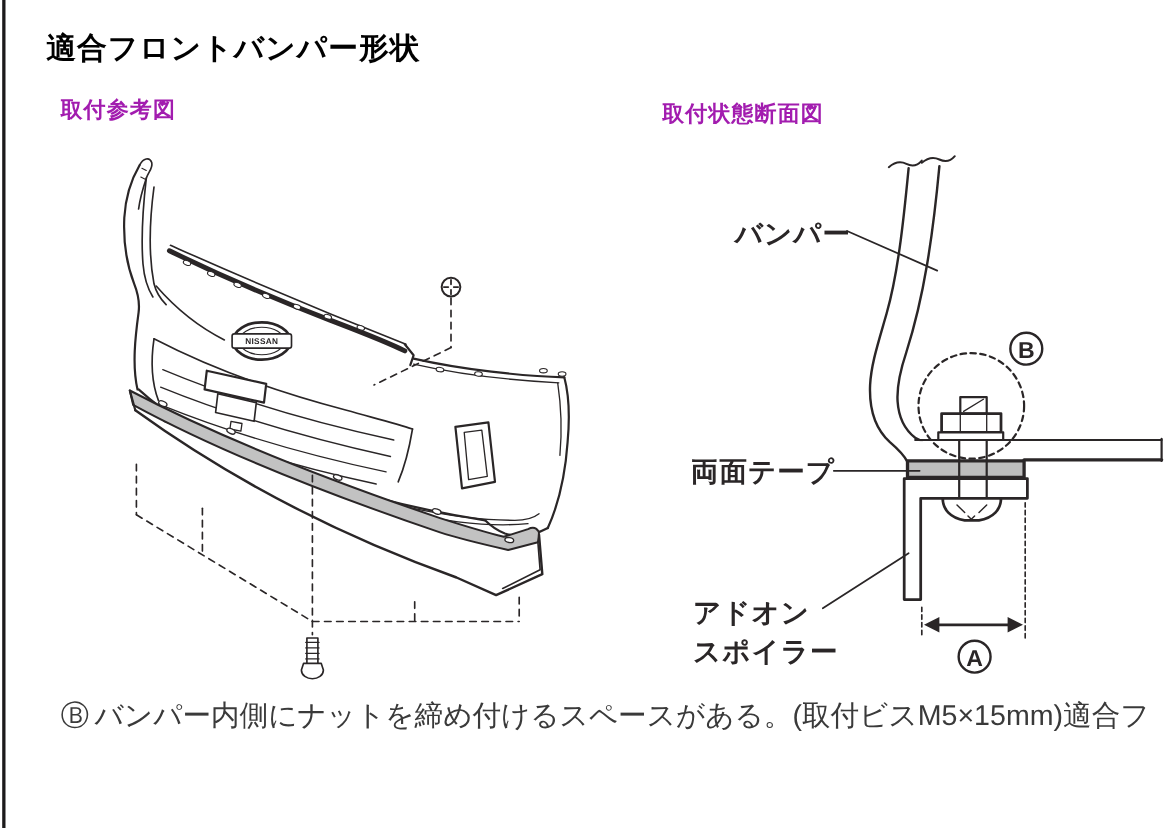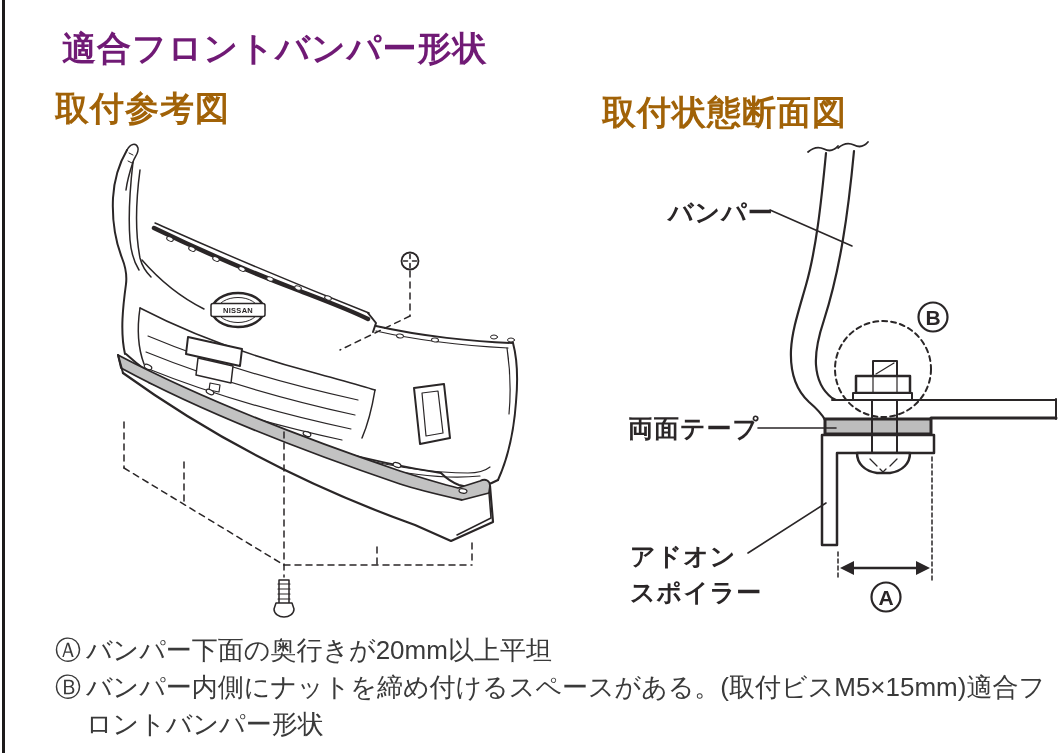--- a/index.html
+++ b/index.html
@@ -2,22 +2,22 @@
 <html><head>
 <meta charset="utf-8">
 <style>
   html,body{margin:0;padding:0;}
   body{
     width:1062px;height:753px;position:relative;background:#ffffff;
     font-family:"Liberation Sans","DejaVu Sans",sans-serif;
     color:#2a2627;overflow:hidden;
   }
   .left-border{position:absolute;left:2px;top:0;width:3px;height:753px;background:#1c1a1b;}
-  .title{position:absolute;left:62px;top:26px;font-size:34px;font-weight:bold;letter-spacing:1px;color:#701a75;}
-  .subheading{position:absolute;font-size:34px;font-weight:bold;letter-spacing:1px;color:#a16207;}
+  .title{position:absolute;left:42px;top:26px;font-size:27px;font-weight:bold;letter-spacing:1px;color:#000000;}
+  .subheading{position:absolute;font-size:20px;font-weight:bold;letter-spacing:1px;color:#a21caf;}
   .subheading.l{left:55px;top:86px;}
   .subheading.r{left:578px;top:90px;margin-left:24px;}
   .fig{position:absolute;}
   .fig.left{left:70px;top:140px;}
   .fig.right{left:620px;top:135px;}
   .notes{position:absolute;left:55px;top:632px;font-size:26px;line-height:37px;color:#3a3a3a;}
   .note-row{white-space:nowrap;}
   .note-marker{display:inline-block;width:31px;}
   svg text.jp{font-size:25px;font-weight:bold;fill:#2a2627;letter-spacing:1px;}
   svg text.callout{font-size:21px;font-weight:bold;fill:#2a2627;}
@@ -198,21 +198,15 @@
   </g>
 
   <text class="jp" x="48" y="86" stroke="none">バンパー</text>
   <text class="jp" x="8" y="302" stroke="none">両面テープ</text>
   <text class="jp" x="10" y="430" stroke="none">アドオン</text>
   <text class="jp" x="10" y="466" stroke="none">スポイラー</text>
 </svg>
 
 <div class="notes">
   <div class="note-row">
-    <span class="note-marker">Ⓐ</span><span>バンパー下面の奥行きが20mm以上平坦</span>
-  </div>
-  <div class="note-row">
     <span class="note-marker">Ⓑ</span><span>バンパー内側にナットを締め付けるスペースがある。(取付ビスM5×15mm)適合フ</span>
   </div>
-  <div class="note-row">
-    <span class="note-marker"></span><span>ロントバンパー形状</span>
-  </div>
 </div>
 
 </body></html>

